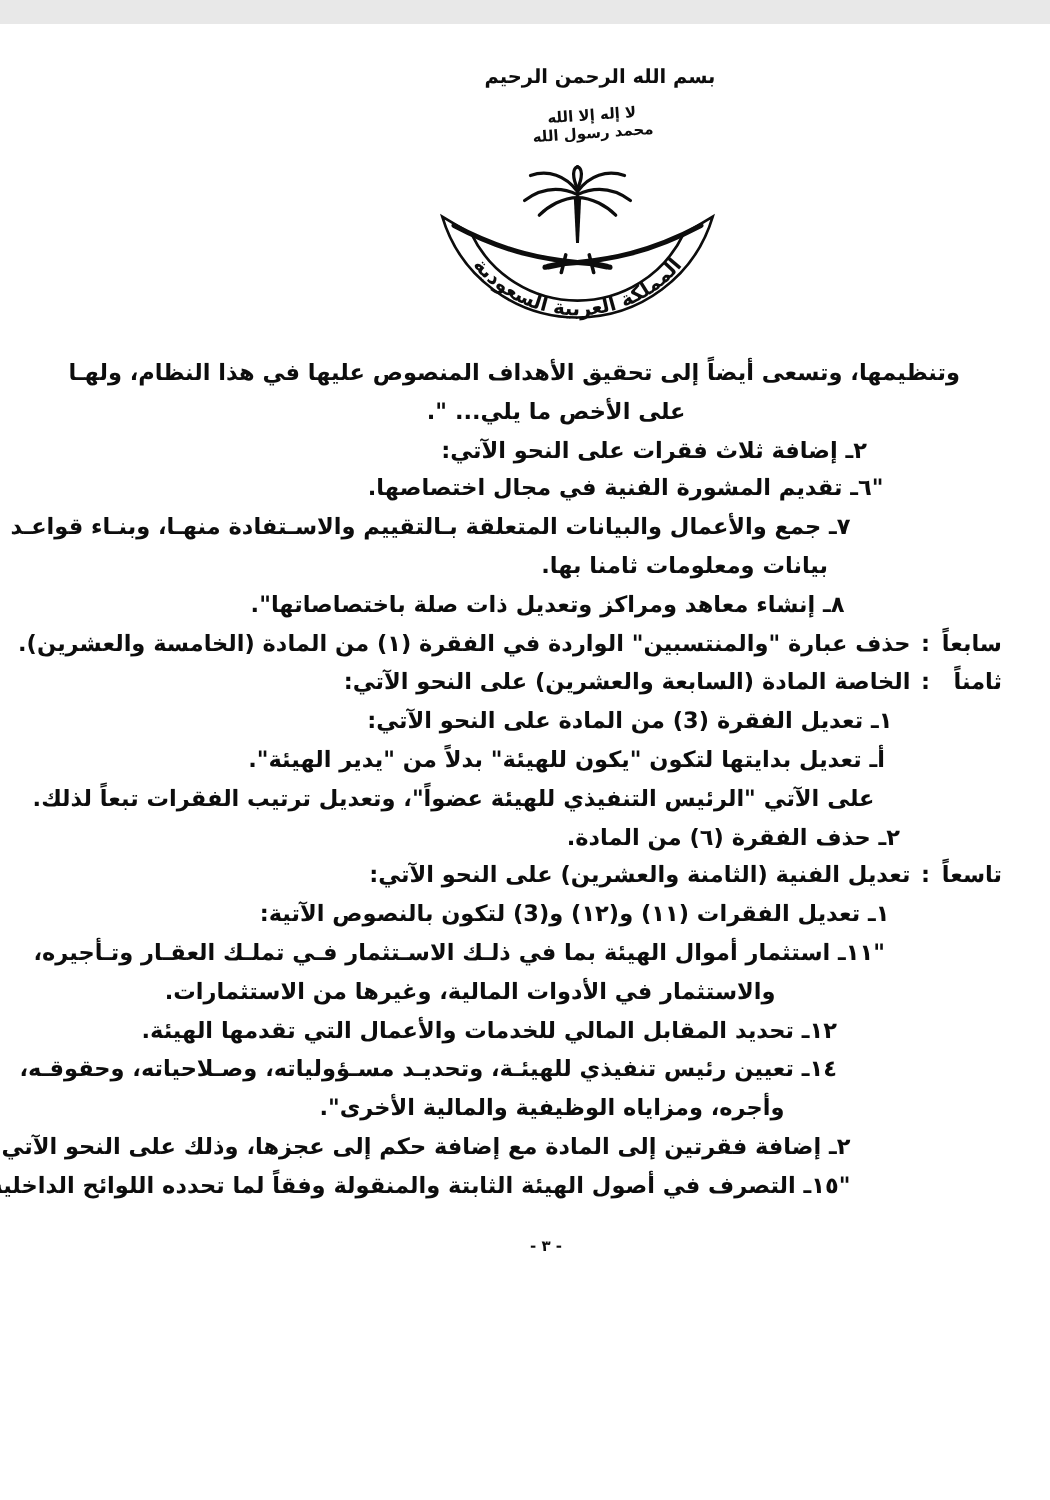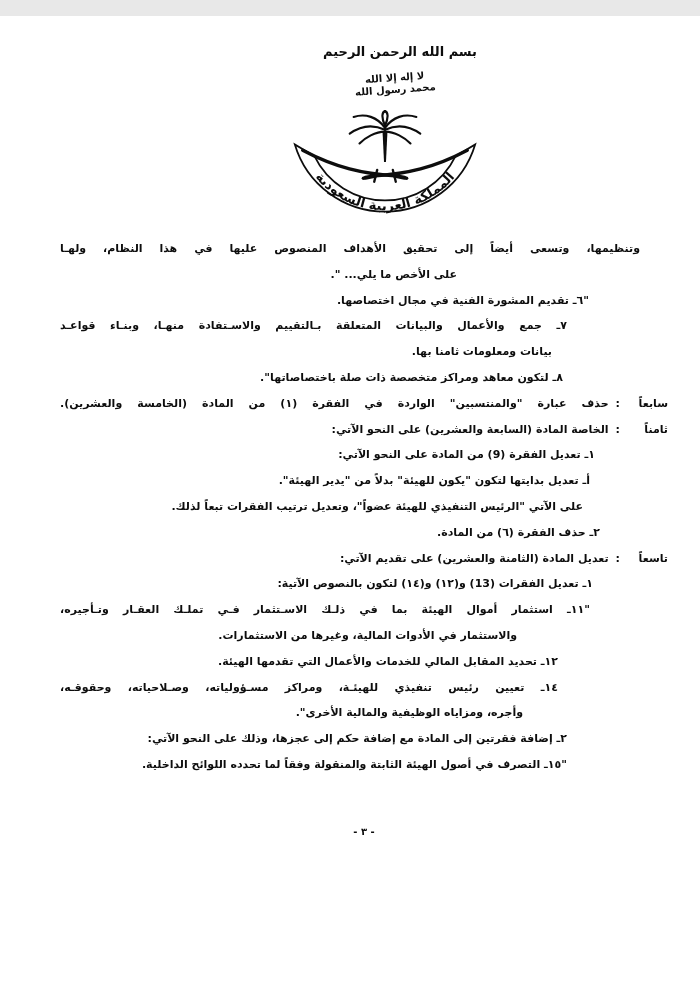--- a/index.html
+++ b/index.html
@@ -18,21 +18,21 @@
     position:absolute;top:56px;left:310px;width:170px;
     text-align:center;font-size:10px;font-weight:bold;line-height:12px;
     transform:rotate(-4deg);direction:rtl;letter-spacing:-0.5px;
   }
   .emblem{position:absolute;top:94px;left:287px;width:196px;height:112px;}
   .emblem svg{width:100%;height:100%;}
   
   .textblock{
     position:absolute;top:220px;right:32px;left:60px;
     direction:rtl;text-align:right;
-    font-size:11px;font-weight:bold;
+    font-size:15px;font-weight:bold;
   }
   .line{height:25.8px;line-height:25.8px;white-space:nowrap;}
   .j{text-align:justify;text-align-last:justify;}
   .lbl{display:flex;align-items:baseline;}
   .lab{flex:0 0 auto;min-width:42px;}
   .sep{flex:0 0 auto;padding:0 6px 0 7px;}
   .bod{flex:0 1 auto;white-space:nowrap;}
   .jbody .bod{flex:1 1 auto;text-align:justify;text-align-last:justify;}
   .i28{padding-right:28px}.i68{padding-right:68px}.i70{padding-right:70px}
   .i73{padding-right:73px}.i75{padding-right:75px}.i78{padding-right:78px}
@@ -92,52 +92,53 @@
           <path d="M 100,21 C 90,21 80,27 74,33"></path>
           <path d="M 100,21 C 110,21 120,27 126,33"></path>
         </g>
       </g>
     </svg>
   </div>
 
   <div class="textblock">
     <div class="line i28 j">وتنظيمها، وتسعى أيضاً إلى تحقيق الأهداف المنصوص عليها في هذا النظام، ولهـا</div>
     <div class="line i210">على الأخص ما يلي... ".</div>
+    <div class="line i90">٢ـ إضافة ثلاث فقرات على النحو الآتي:</div>
     <div class="line i79">"٦ـ تقديم المشورة الفنية في مجال اختصاصها.</div>
     <div class="line i101 j">٧ـ جمع والأعمال والبيانات المتعلقة بـالتقييم والاسـتفادة منهـا، وبنـاء قواعـد</div>
     <div class="line i116">بيانات ومعلومات ثامنا بها.</div>
-    <div class="line i105">٨ـ لتكون معاهد ومراكز متخصصة ذات صلة باختصاصاتها".</div>
+    <div class="line i105">٨ـ إنشاء معاهد ومراكز وتعديل ذات صلة باختصاصاتها".</div>
 
     <div class="line lbl jbody">
       <span class="lab">سابعاً</span>
       <span class="sep">:</span>
       <span class="bod">حذف عبارة "والمنتسبين" الواردة في الفقرة (١) من المادة (الخامسة والعشرين).</span>
     </div>
     <div class="line lbl">
       <span class="lab">ثامناً</span>
       <span class="sep">:</span>
       <span class="bod">الخاصة المادة (السابعة والعشرين) على النحو الآتي:</span>
     </div>
 
-    <div class="line i73">١ـ تعديل الفقرة (9) من المادة على النحو الآتي:</div>
+    <div class="line i73">١ـ تعديل الفقرة (3) من المادة على النحو الآتي:</div>
     <div class="line i78">أـ تعديل بدايتها لتكون "يكون للهيئة" بدلاً من "يدير الهيئة".</div>
     <div class="line i85">على الآتي "الرئيس التنفيذي للهيئة عضواً"، وتعديل ترتيب الفقرات تبعاً لذلك.</div>
     <div class="line i68">٢ـ حذف الفقرة (٦) من المادة.</div>
 
     <div class="line lbl">
       <span class="lab">تاسعاً</span>
       <span class="sep">:</span>
-      <span class="bod">تعديل المادة (الثامنة والعشرين) على تقديم الآتي:</span>
+      <span class="bod">تعديل الفنية (الثامنة والعشرين) على النحو الآتي:</span>
     </div>
 
-    <div class="line i75">١ـ تعديل الفقرات (13) و(١٢) و(١٤) لتكون بالنصوص الآتية:</div>
+    <div class="line i75">١ـ تعديل الفقرات (١١) و(١٢) و(3) لتكون بالنصوص الآتية:</div>
     <div class="line i78 j">"١١ـ استثمار أموال الهيئة بما في ذلـك الاسـتثمار فـي تملـك العقـار وتـأجيره،</div>
     <div class="line i151">والاستثمار في الأدوات المالية، وغيرها من الاستثمارات.</div>
     <div class="line i110">١٢ـ تحديد المقابل المالي للخدمات والأعمال التي تقدمها الهيئة.</div>
-    <div class="line i110 j">١٤ـ تعيين رئيس تنفيذي للهيئـة، ومراكز مسـؤولياته، وصـلاحياته، وحقوقـه،</div>
+    <div class="line i110 j">١٤ـ تعيين رئيس تنفيذي للهيئـة، وتحديـد مسـؤولياته، وصـلاحياته، وحقوقـه،</div>
     <div class="line i145">وأجره، ومزاياه الوظيفية والمالية الأخرى".</div>
     <div class="line i101">٢ـ إضافة فقرتين إلى المادة مع إضافة حكم إلى عجزها، وذلك على النحو الآتي:</div>
     <div class="line i101">"١٥ـ التصرف في أصول الهيئة الثابتة والمنقولة وفقاً لما تحدده اللوائح الداخلية.</div>
   </div>
 
   <div class="pagenum">- ٣ -</div>
 
 </div>
 
 </body></html>

